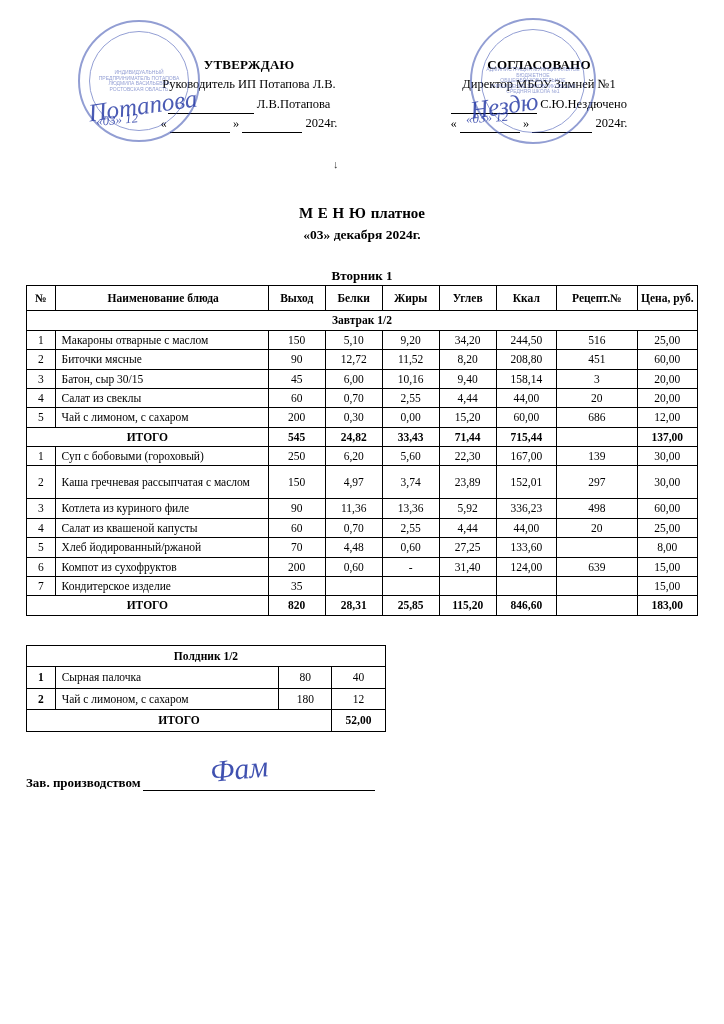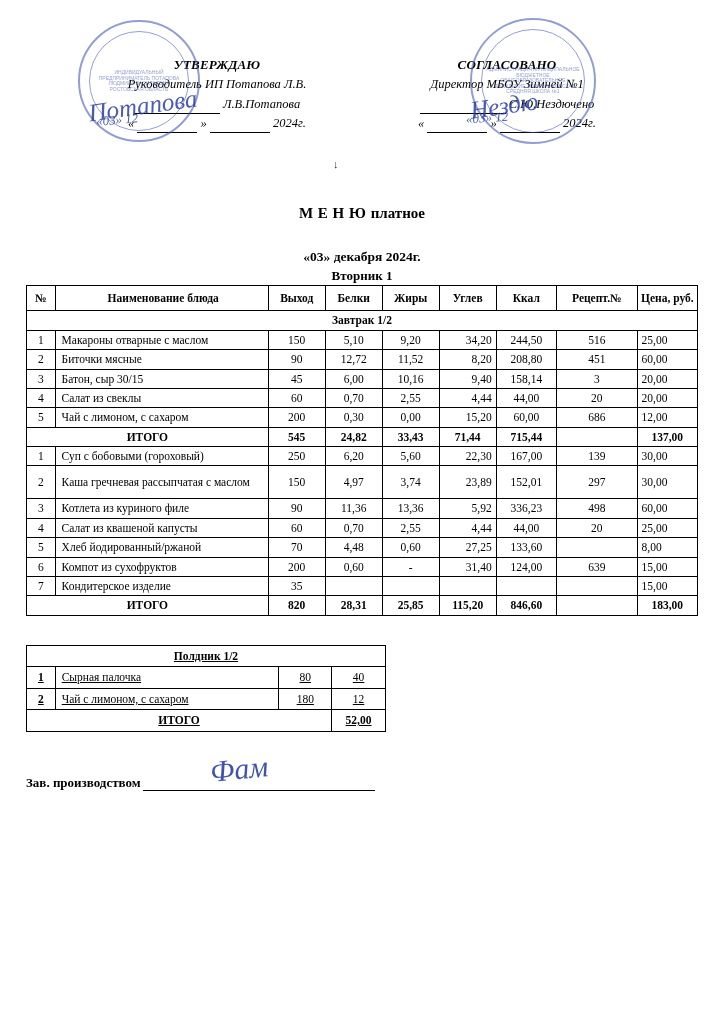--- a/index.html
+++ b/index.html
@@ -22,24 +22,23 @@
     padding: 0;
   }
 
   
   .approval-row {
     position: absolute;
     top: 55px;
     left: 0;
     width: 724px;
     display: flex;
-    justify-content: center;
-    padding: 0 60px;
+    justify-content: flex-end;
+    padding: 0 40px;
     box-sizing: border-box;
-    font-style: italic;
   }
   .approval-block {
     position: relative;
     width: 290px;
     text-align: center;
     font-size: 12.5px;
     line-height: 1.55;
   }
   .approval-block .title {
     font-weight: bold;
@@ -128,21 +127,21 @@
     font-weight: bold;
     font-size: 15px;
     letter-spacing: .5px;
   }
   .doc-title .small {
     font-size: 15px;
     letter-spacing: 0;
   }
   .doc-date {
     position: absolute;
-    top: 249px;
+    top: 227px;
     left: 0;
     width: 724px;
     text-align: center;
     font-weight: bold;
     font-size: 13.5px;
   }
   .day-label {
     position: absolute;
     top: 268px;
     left: 0;
@@ -170,24 +169,24 @@
     text-align: center;
     font-weight: bold;
     font-size: 11.5px;
     padding: 5px 3px;
   }
   .c-num    { width: 22px;  text-align: center; }
   .c-name   { width: 232px; text-align: left; padding-left: 6px !important; }
   .c-out    { width: 52px;  text-align: center; }
   .c-prot   { width: 52px;  text-align: center; }
   .c-fat    { width: 52px;  text-align: center; }
-  .c-carb   { width: 52px;  text-align: right; }
+  .c-carb   { width: 52px;  text-align: center; }
   .c-kcal   { width: 56px;  text-align: center; }
   .c-recipe { width: 80px;  text-align: center; }
-  .c-price  { width: 56px;  text-align: left; }
+  .c-price  { width: 56px;  text-align: center; }
 
   .section-row td {
     text-align: center;
     font-weight: bold;
     font-size: 11.5px;
     padding: 3px 0;
   }
   .total-row td {
     font-weight: bold;
     text-align: center;
@@ -198,21 +197,20 @@
   .tall td { height: 28px; }
 
   
   table.snack {
     position: absolute;
     left: 26px;
     top: 645px;
     width: 360px;
     border-collapse: collapse;
     font-size: 11.5px;
-    text-decoration: underline;
   }
   table.snack td {
     border: 1px solid #000;
     padding: 3px 4px;
     line-height: 1.25;
   }
   .s-num  { width: 22px;  text-align: center; }
   .s-name { width: 240px; text-align: left; padding-left: 6px !important; }
   .s-out  { width: 48px;  text-align: center; }
   .s-val  { width: 48px;  text-align: center; }

